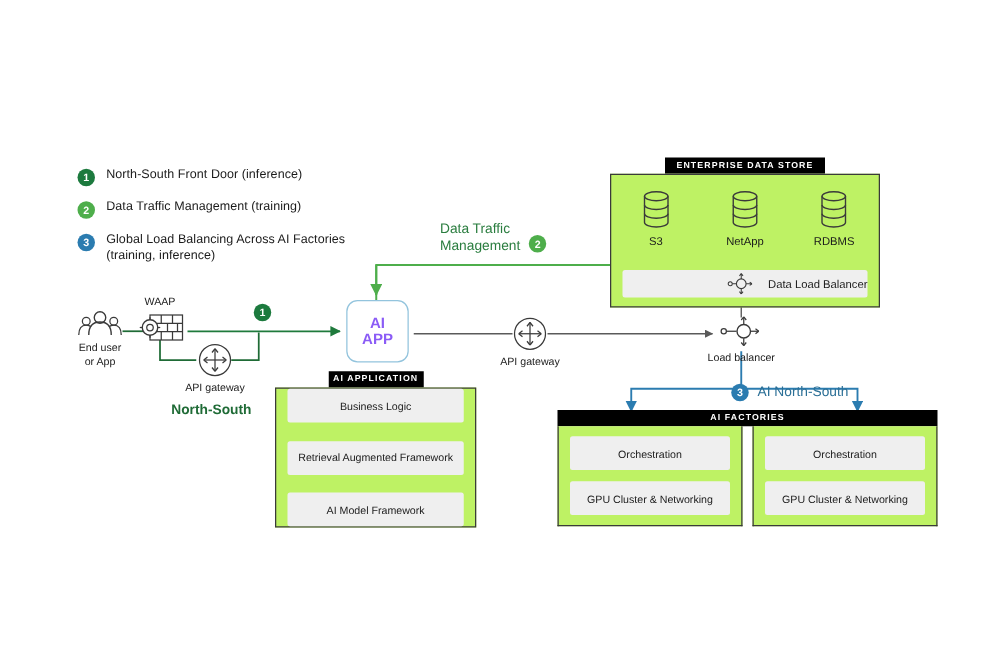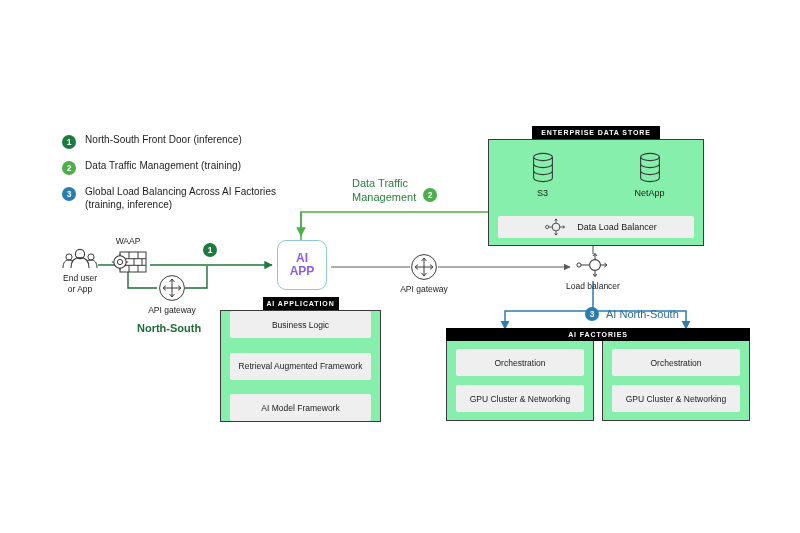--- a/index.html
+++ b/index.html
@@ -68,21 +68,21 @@
     font-size: 7px;
     font-weight: bold;
     letter-spacing: .9px;
     text-align: center;
     line-height: 13px;
     height: 13px;
   }
 
   .panel {
     border: 1px solid #3a3a3a;
-    background: #86efac;
+    background: #bef264;
     box-sizing: border-box;
   }
   .row-box {
     background: #efefef;
     border-radius: 2px;
     font-size: 8.5px;
     color: #1b1b1b;
     display: flex;
     align-items: center;
     justify-content: center;
@@ -296,23 +296,34 @@
           <svg width="28" height="34" viewBox="0 0 28 34" style="margin:0 auto;">
             <g fill="none" stroke="#3a3a3a" stroke-width="1.1">
               <ellipse cx="14" cy="6" rx="9.4" ry="3.6"></ellipse>
               <path d="M4.6,6 L4.6,27 A9.4,3.6 0 0 0 23.4,27 L23.4,6"></path>
               <path d="M4.6,13 A9.4,3.6 0 0 0 23.4,13"></path>
               <path d="M4.6,20 A9.4,3.6 0 0 0 23.4,20"></path>
             </g>
           </svg>
           <div class="node-label" style="margin-top:3px; font-size:9px;">NetApp</div>
         </div>
-      </div>
-
-      <div class="row-box" style="position:absolute; left:9px; right:9px; bottom:7px; height:22px; justify-content:center; padding-left:10px;">
+        <div style="text-align:center; width:60px;">
+          <svg width="28" height="34" viewBox="0 0 28 34" style="margin:0 auto;">
+            <g fill="none" stroke="#3a3a3a" stroke-width="1.1">
+              <ellipse cx="14" cy="6" rx="9.4" ry="3.6"></ellipse>
+              <path d="M4.6,6 L4.6,27 A9.4,3.6 0 0 0 23.4,27 L23.4,6"></path>
+              <path d="M4.6,13 A9.4,3.6 0 0 0 23.4,13"></path>
+              <path d="M4.6,20 A9.4,3.6 0 0 0 23.4,20"></path>
+            </g>
+          </svg>
+          <div class="node-label" style="margin-top:3px; font-size:9px;">RDBMS</div>
+        </div>
+      </div>
+
+      <div class="row-box" style="position:absolute; left:9px; right:9px; bottom:7px; height:22px; justify-content:flex-end; padding-left:10px;">
         <svg width="22" height="18" viewBox="0 0 24 20" style="flex:0 0 auto;">
           <circle cx="2.2" cy="10" r="1.8" fill="none" stroke="#3a3a3a" stroke-width=".9"></circle>
           <circle cx="12" cy="10" r="4.3" fill="none" stroke="#3a3a3a" stroke-width="1"></circle>
           <g stroke="#3a3a3a" stroke-width=".9" fill="none">
             <line x1="4" y1="10" x2="7.7" y2="10"></line>
             <line x1="16.3" y1="10" x2="21.5" y2="10"></line>
             <path d="M21.5,10 L19.5,8.5 M21.5,10 L19.5,11.5"></path>
             <line x1="12" y1="5.7" x2="12" y2="1"></line>
             <path d="M12,1 L10.4,3 M12,1 L13.6,3"></path>
             <line x1="12" y1="14.3" x2="12" y2="19"></line>

